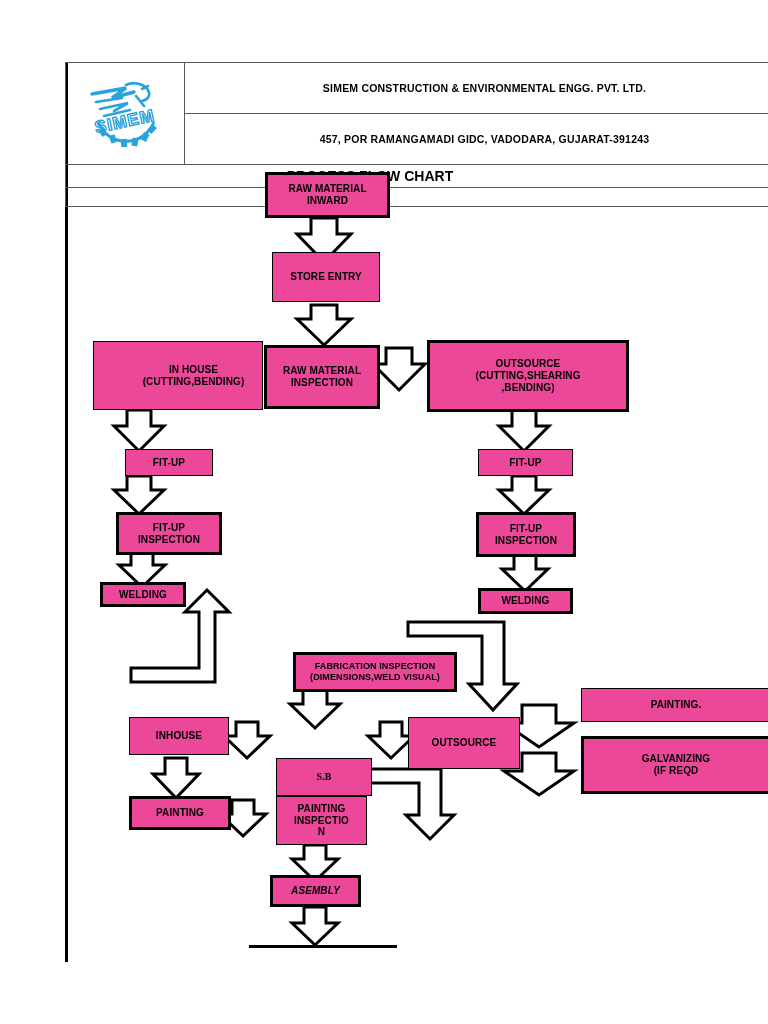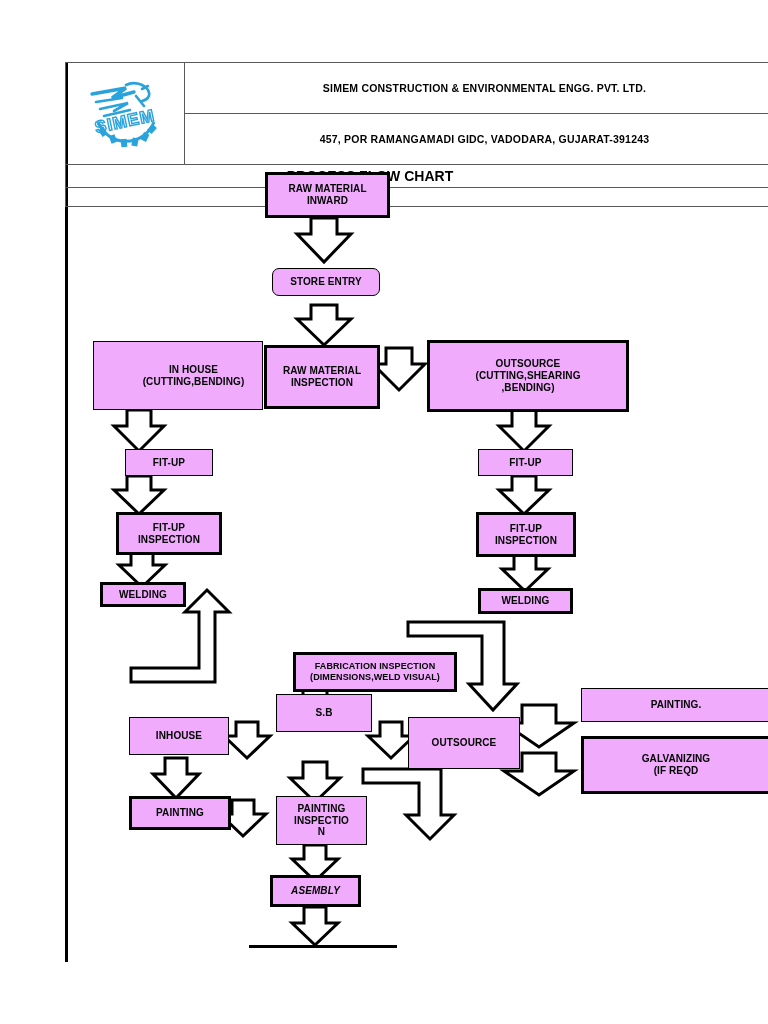--- a/index.html
+++ b/index.html
@@ -73,21 +73,21 @@
     left:0; top:0;
     width:768px; height:1024px;
     pointer-events:none;
   }
   #flow svg{position:absolute;left:0;top:0;}
 
   
   .box{
     position:absolute;
     box-sizing:border-box;
-    background:#f0abfc;
+    background:#ec4899;
     border:2px solid #000;
     display:flex;
     align-items:center;
     justify-content:center;
     text-align:center;
     font-weight:bold;
     font-size:10px;
     line-height:1.18;
     letter-spacing:.1px;
     padding:1px 2px;
@@ -208,21 +208,21 @@
         <path d="M304 907 h22 v16 h12 l-23 22 l-23 -22 h12 z"></path>
       </g>
     </svg>
   </div>
 
   <div class="box thick" style="left:265px;top:172px;width:125px;height:46px;">
     <span class="lbl">RAW MATERIAL
 INWARD</span>
   </div>
 
-  <div class="box thin" style="left:272px;top:268px;width:108px;height:28px;border-radius:7px;">
+  <div class="box thin" style="left:272px;top:252px;width:108px;height:50px;">
     <span class="lbl">STORE ENTRY</span>
   </div>
 
   <div class="box thin" style="left:93px;top:341px;width:170px;height:69px;padding-left:33px;">
     <span class="lbl">IN HOUSE
 (CUTTING,BENDING)</span>
   </div>
 
   <div class="box thick" style="left:264px;top:345px;width:116px;height:64px;">
     <span class="lbl">RAW MATERIAL
@@ -263,21 +263,21 @@
 
   <div class="box thick" style="left:249px;top:652px;width:164px;height:40px;font-size:9px;margin-left:44px;">
     <span class="lbl">FABRICATION INSPECTION
 (DIMENSIONS,WELD VISUAL)</span>
   </div>
 
   <div class="box thin" style="left:129px;top:717px;width:100px;height:38px;">
     <span class="lbl">INHOUSE</span>
   </div>
 
-  <div class="box thin" style="left:276px;top:694px;width:96px;height:38px;">
+  <div class="box thin" style="left:276px;top:758px;width:96px;height:38px;font-family:Liberation Serif, serif;">
     <span class="lbl">S.B</span>
   </div>
 
   <div class="box thin" style="left:408px;top:717px;width:112px;height:52px;">
     <span class="lbl">OUTSOURCE</span>
   </div>
 
   <div class="box thin" style="left:581px;top:688px;width:190px;height:34px;">
     <span class="lbl">PAINTING.</span>
   </div>

